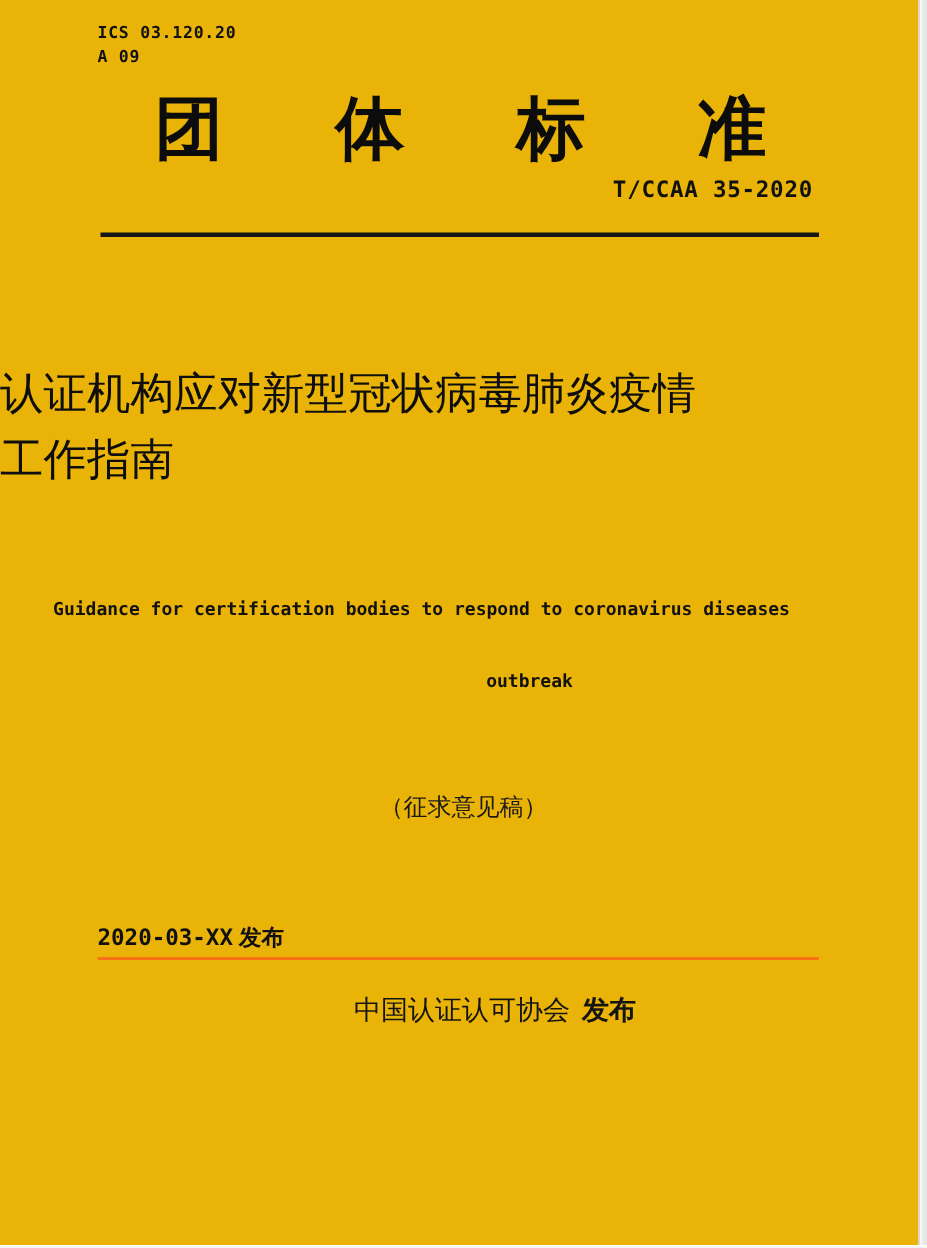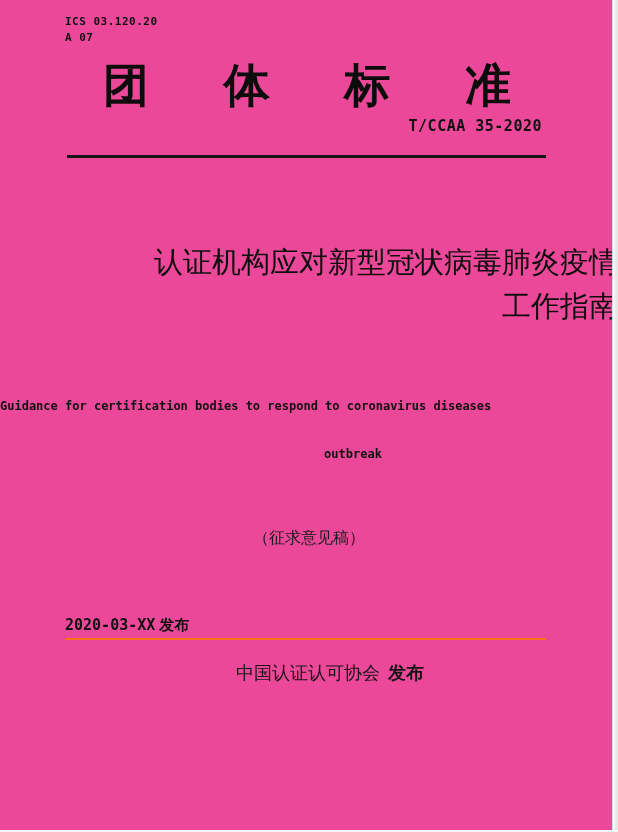--- a/index.html
+++ b/index.html
@@ -4,21 +4,21 @@
 <style>
   html, body {
     margin: 0;
     padding: 0;
     background: #ffffff;
   }
   .page {
     position: relative;
     width: 618px;
     height: 832px;
-    background: #ec4899;
+    background: #eab308;
     overflow: hidden;
     font-family: "DejaVu Sans", sans-serif;
     color: #1a1a1a;
   }
   
   .edge-right {
     position: absolute;
     top: 0;
     right: 0;
     width: 5px;
@@ -79,33 +79,34 @@
     width: 479px;
     height: 3px;
     background: #161616;
   }
 
   .title-cn {
     position: absolute;
     left: 0;
     top: 240px;
     width: 618px;
-    text-align: right;
+    text-align: left;
     font-size: 29px;
     font-weight: 500;
     line-height: 44px;
     font-family: "DejaVu Sans", sans-serif;
     color: #0e0e0e;
   }
 
   .title-en-1 {
     position: absolute;
     left: 0;
     top: 399px;
     width: 562px;
+    text-align: center;
     font-family: "DejaVu Sans Mono", monospace;
     font-size: 12px;
     font-weight: bold;
     letter-spacing: 0px;
     color: #111;
   }
   .title-en-2 {
     position: absolute;
     left: 0;
     top: 447px;
@@ -171,21 +172,21 @@
     margin-left: 8px;
   }
 </style>
 </head>
 <body>
 
 <div class="page">
 
   <div class="ics-block">
     <div>ICS 03.120.20</div>
-    <div>A 07</div>
+    <div>A 09</div>
   </div>
 
   <div class="std-type">
     <span>团</span>
     <span>体</span>
     <span>标</span>
     <span>准</span>
   </div>
 
   <div class="std-number">T/CCAA 35-2020</div>

